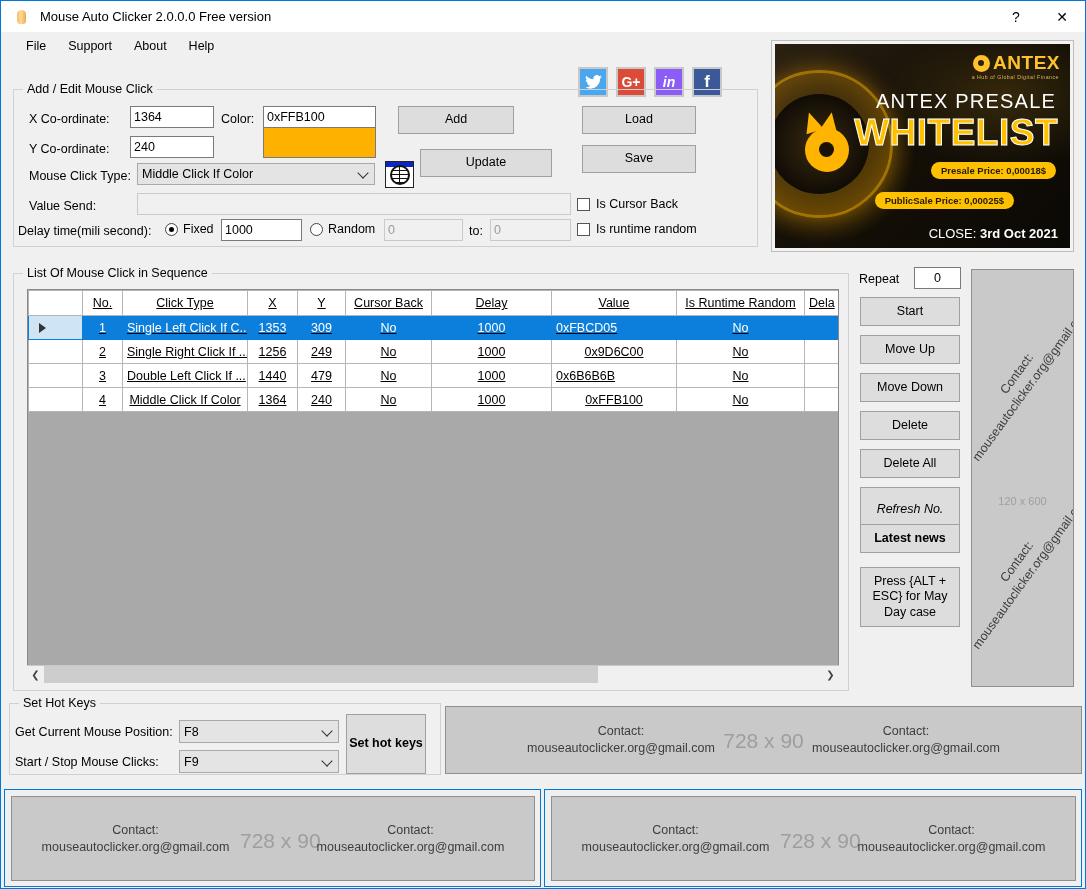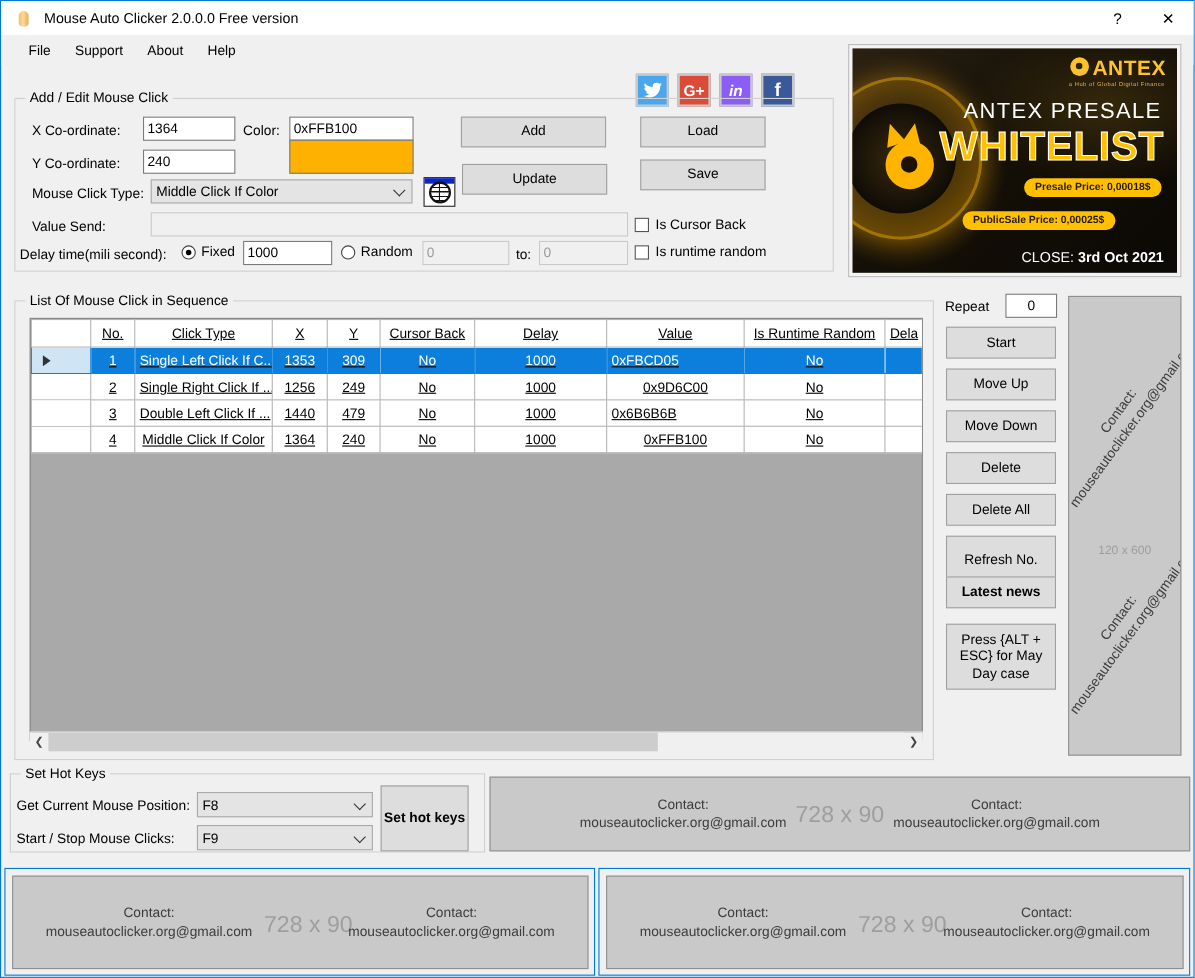--- a/index.html
+++ b/index.html
@@ -106,21 +106,21 @@
   .bn-circ2 { position:absolute; left:-6px; top:50px; width:100px; height:100px;
               border-radius:50%; background:radial-gradient(circle,#3a2b10,#0f0b05 72%); }
   .bn-mark { position:absolute; left:24px; top:68px; width:58px; height:62px; }
   .bn-mark .bulb { position:absolute; left:6px; top:16px; width:44px; height:44px;
                    border-radius:50%; background:#ffb400; }
   .bn-mark .eye { position:absolute; left:20px; top:30px; width:15px; height:15px;
                   border-radius:50%; background:#1a1206; }
   .bn-mark .horn { position:absolute; width:0; height:0; top:0;
                    border-left:9px solid transparent; border-right:9px solid transparent;
                    border-bottom:20px solid #ffb400; }
-  .bn-logo { position:absolute; right:10px; top:8px; display:flex; align-items:flex-start;
+  .bn-logo { position:absolute; right:10px; top:8px; display:flex; align-items:center;
              color:#ffc22b; font-weight:bold; font-size:19px; letter-spacing:.5px; }
   .bn-logo .lmark { width:17px; height:17px; border-radius:50%; background:#ffc22b;
                     margin-right:3px; position:relative; }
   .bn-logo .lmark::after { content:""; position:absolute; left:5px; top:5px;
                            width:6px; height:6px; border-radius:50%; background:#2b2113; }
   .bn-tag { position:absolute; right:11px; top:30px; font-size:5.2px;
             color:#e0b457; letter-spacing:.5px; }
   .bn-presale { position:absolute; right:14px; top:46px; color:#fff;
                 font-size:20px; letter-spacing:1.2px; font-weight:500; }
   .bn-white { position:absolute; right:12px; top:68px; font-size:37px;
@@ -262,21 +262,21 @@
   </div>
   <div class="tbox" style="left:220px; top:218px; width:81px; height:22px;">1000</div>
   <div class="radio" style="left:309px; top:221px;">
     <span class="dot"></span>
     <span>Random</span>
   </div>
   <div class="tbox disabled" style="left:383px; top:218px; width:79px; height:22px;">0</div>
   <div class="lbl" style="left:468px; top:223px;">to:</div>
   <div class="tbox disabled" style="left:489px; top:218px; width:81px; height:22px;">0</div>
 
-  <div class="btn" style="left:418px; top:105px; width:132px; height:28px;">Add</div>
+  <div class="btn" style="left:397px; top:105px; width:116px; height:28px;">Add</div>
   <div class="btn" style="left:419px; top:148px; width:132px; height:28px;">Update</div>
   <div class="btn" style="left:581px; top:105px; width:114px; height:28px;">Load</div>
   <div class="btn" style="left:581px; top:144px; width:114px; height:28px;">Save</div>
 
   <div class="cbox" style="left:576px; top:196px;">
     <span class="box"></span>
     <span class="ctext">Is Cursor Back</span>
   </div>
   <div class="cbox" style="left:576px; top:221px;">
     <span class="box"></span>
@@ -379,21 +379,21 @@
   </div>
 
   <div class="lbl" style="left:858px; top:271px;">Repeat</div>
   <div class="tbox" style="left:913px; top:266px; width:47px; height:22px; justify-content:center;">0</div>
 
   <div class="btn" style="left:859px; top:296px; width:100px; height:29px;">Start</div>
   <div class="btn" style="left:859px; top:334px; width:100px; height:29px;">Move Up</div>
   <div class="btn" style="left:859px; top:372px; width:100px; height:29px;">Move Down</div>
   <div class="btn" style="left:859px; top:410px; width:100px; height:29px;">Delete</div>
   <div class="btn" style="left:859px; top:448px; width:100px; height:29px;">Delete All</div>
-  <div class="btn" style="left:859px; top:486px; width:100px; height:46px;">Refresh No.</div>
+  <div class="btn" style="left:859px; top:486px; width:100px; height:46px;font-style:italic;">Refresh No.</div>
   <div class="btn" style="left:859px; top:523px; width:100px; height:29px; font-weight:bold;">Latest news</div>
   <div class="btn" style="left:859px; top:566px; width:100px; height:60px;">Press {ALT + ESC} for May Day case</div>
 
   <div class="ad ad-v" style="left:970px; top:268px; width:103px; height:418px;">
     <div class="contact" style="left:-48px; top:92px; width:200px; transform:rotate(-54deg);">
       <span>Contact:</span><br>
       <span>mouseautoclicker.org@gmail.com</span>
     </div>
     <div class="size" style="left:0; right:0; top:225px; text-align:center; font-size:11px;">120 x 600</div>
     <div class="contact" style="left:-48px; top:280px; width:200px; transform:rotate(-54deg);">

